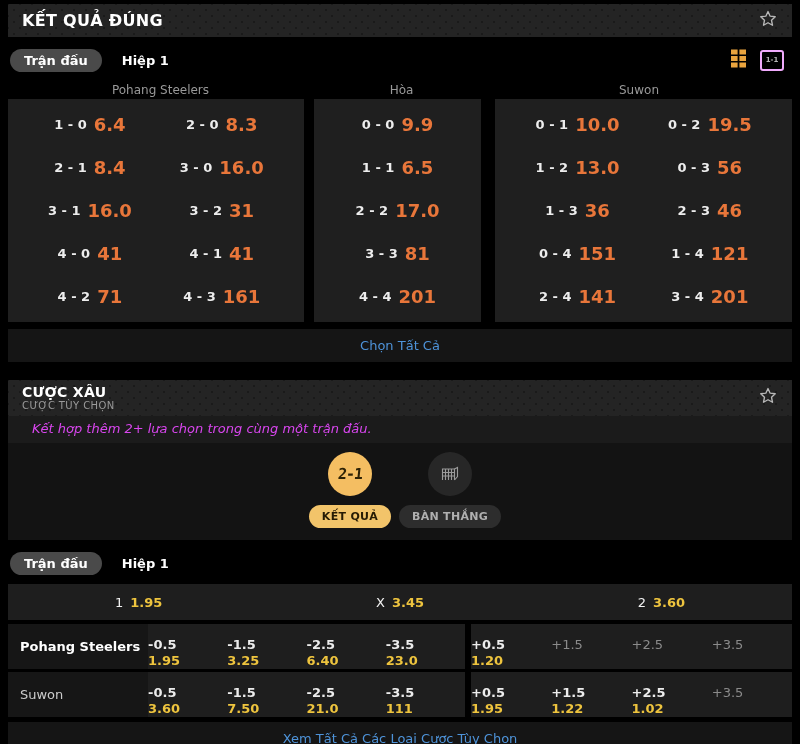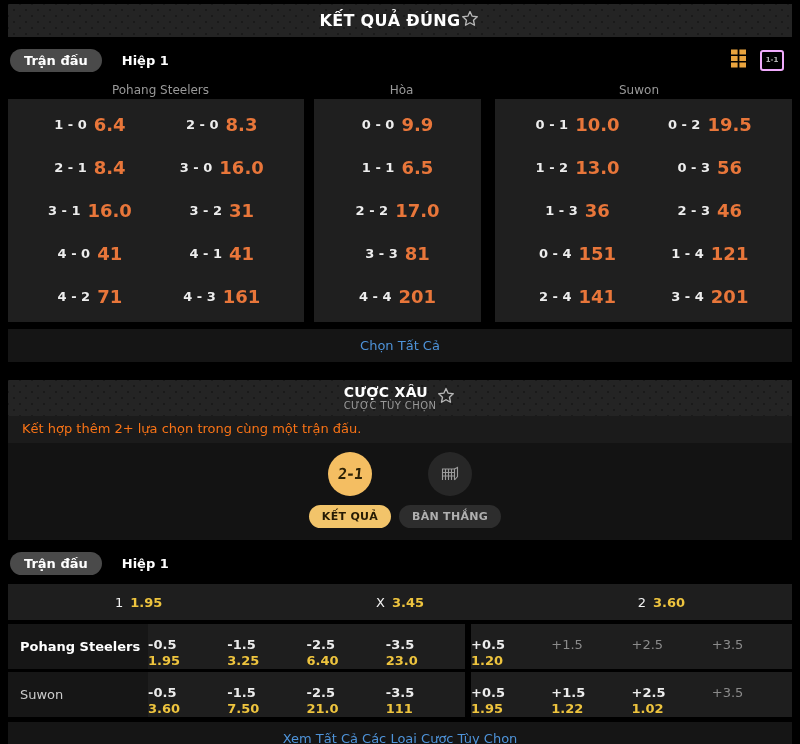--- a/index.html
+++ b/index.html
@@ -4,21 +4,21 @@
 <style>
   html,body{margin:0;padding:0;background:#000;width:800px;height:744px;overflow:hidden;
     font-family:"DejaVu Sans","Liberation Sans",sans-serif;-webkit-font-smoothing:antialiased;}
   .wrap{padding:4px 8px 0;width:784px;}
 
   
   .tex-header{
     background-color:#242424;
     background-image:radial-gradient(#1a1a1a 16%,transparent 17%),radial-gradient(#1a1a1a 16%,transparent 17%);
     background-size:12px 12px;background-position:0 0,6px 6px;
-    display:flex;align-items:center;justify-content:center;padding:0 14px;}
+    display:flex;align-items:center;justify-content:space-between;padding:0 14px;}
   .hdr1{height:33px;}
   .hdr2{height:36px;}
   .sec-title{color:#fff;font-size:16px;font-weight:bold;letter-spacing:.3px;}
   .sec-title-sm{color:#fff;font-size:14px;font-weight:bold;letter-spacing:.3px;line-height:15px;}
   .sec-sub{color:#9a9a9a;font-size:10px;letter-spacing:.4px;line-height:12px;}
   .star{flex:0 0 auto;}
 
   
   .tabs{display:flex;align-items:center;margin:10px 2px 8px;height:26px;}
   .pill-tab{background:#4a4a4a;color:#fff;font-size:13px;font-weight:bold;
@@ -41,21 +41,21 @@
   .sitem{display:flex;align-items:center;gap:7px;cursor:pointer;}
   .sc{color:#ededed;font-size:13px;font-weight:bold;}
   .so{color:#e8763a;font-size:18px;font-weight:bold;}
 
   .band-link{margin-top:7px;background:#151515;height:33px;display:flex;align-items:center;justify-content:center;
     color:#4e93d9;font-size:13px;cursor:pointer;}
 
   .sec-gap{height:18px;}
 
   
-  .desc-row{background:#1b1b1b;padding:5px 14px 7px;color:#f97316;font-size:13px;}
+  .desc-row{background:#1b1b1b;padding:5px 24px 7px;color:#d946ef;font-size:13px;font-style:italic;}
   .options{background:#131313;padding:9px 0 12px;display:flex;justify-content:center;gap:14px;}
   .opt{display:flex;flex-direction:column;align-items:center;width:86px;cursor:pointer;}
   .circle{width:44px;height:44px;border-radius:50%;display:flex;align-items:center;justify-content:center;margin-bottom:9px;}
   .circle.amber{background:#f4be62;}
   .circle.dark{background:#272727;}
   .digi{font-family:"DejaVu Sans Mono","Liberation Mono",monospace;font-weight:bold;font-size:15px;
     color:#2e2306;letter-spacing:-1px;transform:skewX(-6deg);}
   .opt-pill{font-size:11px;font-weight:bold;padding:5px 13px;border-radius:14px;letter-spacing:.3px;white-space:nowrap;}
   .opt-pill.on{background:#f2c46a;color:#261b04;}
   .opt-pill.off{background:#2d2d2d;color:#b0b0b0;}

